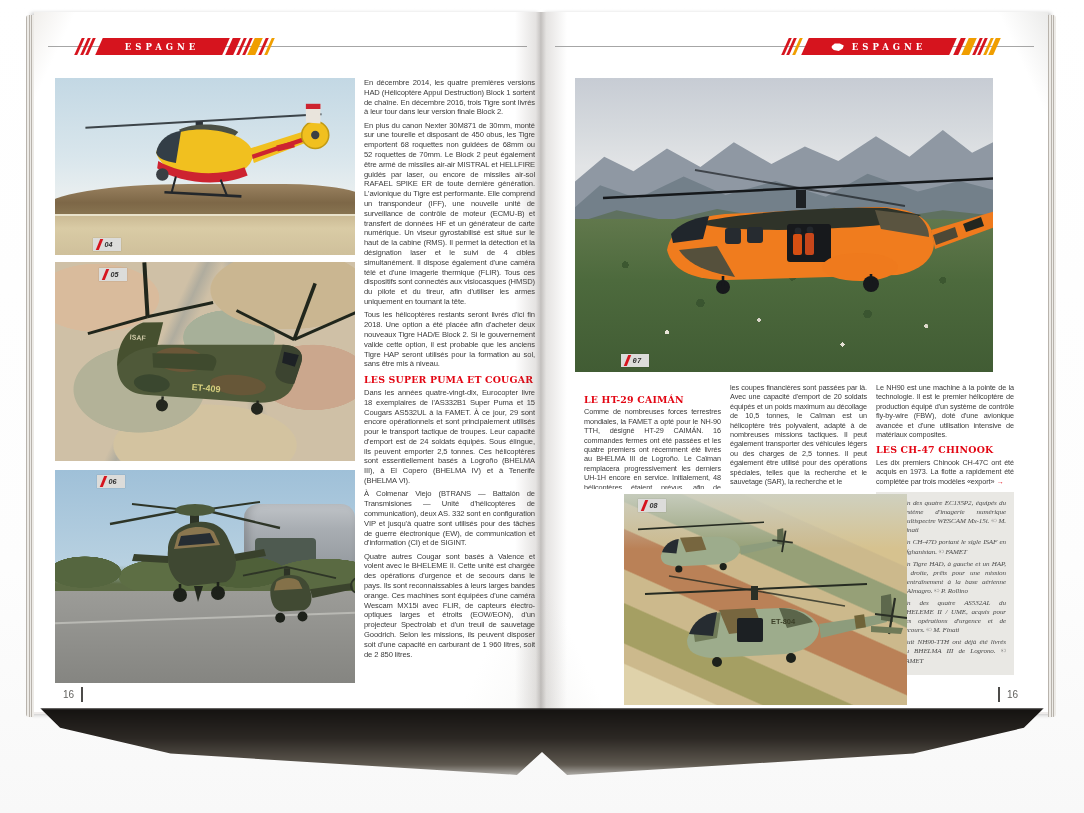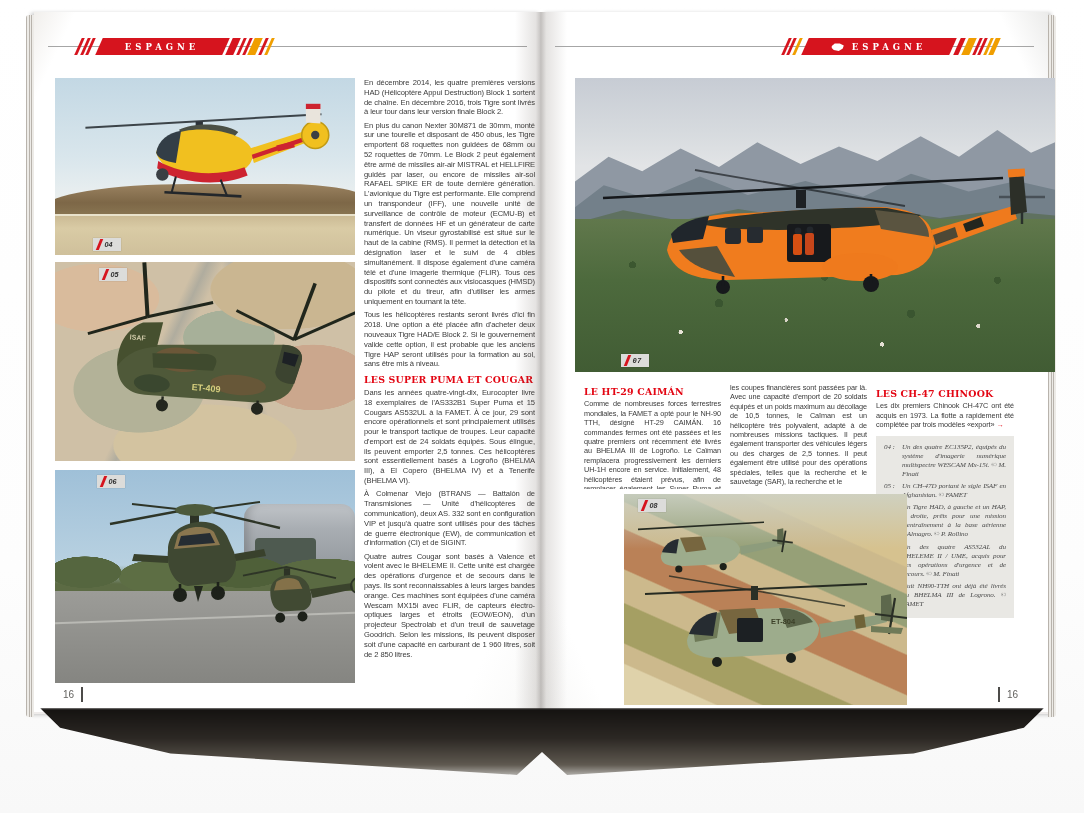--- a/index.html
+++ b/index.html
@@ -44,21 +44,21 @@
   .photo-05{height:199px;margin-bottom:9px;}
   .photo-06{height:213px;}
   .layer{position:absolute;pointer-events:none;}
   .text-col{flex:1;font-size:7.6px;line-height:9.8px;color:#3a3a3a;text-align:justify;overflow:hidden;
             letter-spacing:-0.1px;}
   .text-col p{margin:0 0 3.5px 0;}
   .red-head{font-family:"DejaVu Serif",serif;font-weight:bold;color:#e30613;font-size:9.4px;
             margin:6px 0 3px 0;letter-spacing:.2px;text-align:left;}
   
   .right-body{position:absolute;top:66px;left:18px;right:6px;bottom:22px;}
-  .photo-07{position:relative;width:480px;height:294px;overflow:hidden;background:#cdd2d8;font-family:Liberation Mono, monospace;}
+  .photo-07{position:relative;width:418px;height:294px;overflow:hidden;background:#cdd2d8;font-family:Liberation Mono, monospace;}
   .cols{margin:11px 0 0 25px;width:430px;display:grid;grid-template-columns:137px 137px 138px;
         grid-template-areas:"a b c" "ph ph c";column-gap:9px;}
   .col{font-size:7.3px;line-height:9.4px;color:#3a3a3a;text-align:justify;letter-spacing:-0.1px;}
   .col p{margin:0 0 3.5px 0;}
   .col-a{grid-area:a;height:106px;overflow:hidden;}
   .col-b{grid-area:b;height:106px;overflow:hidden;}
   .col-c{grid-area:c;}
   .photo-08{grid-area:ph;position:relative;margin-top:5px;width:283px;height:211px;overflow:hidden;background:#d5c79e;}
   .col-c .red-head{}
   .arrow{color:#e30613;font-weight:bold;}
@@ -342,27 +342,28 @@
             <line x1="148" y1="198" x2="148" y2="208" stroke="#17191c" stroke-width="2.6"></line>
             <line x1="296" y1="196" x2="296" y2="205" stroke="#17191c" stroke-width="2.6"></line>
           </svg>
           <span class="tag tag-07">
               <span>07</span>
             </span>
         </figure>
 
         <div class="cols">
           <div class="col col-a">
-            <h3 class="red-head" style="margin-top:4px">LE HT-29 CAIMÁN</h3>
+            <h3 class="red-head" style="margin-top:12px">LE HT-29 CAIMÁN</h3>
             <p>Comme de nombreuses forces terrestres mondiales, la FAMET a opté pour le NH-90 TTH, désigné HT-29 CAIMÁN. 16 commandes fermes ont été passées et les quatre premiers ont récemment été livrés au BHELMA III de Logroño. Le Caïman remplacera progressivement les derniers UH-1H encore en service. Initialement, 48 hélicoptères étaient prévus, afin de remplacer également les Super Puma et Cougar. Mais</p>
           </div>
           <div class="col col-b">
             <p>les coupes financières sont passées par là. Avec une capacité d'emport de 20 soldats équipés et un poids maximum au décollage de 10,5 tonnes, le Caïman est un hélicoptère très polyvalent, adapté à de nombreuses missions tactiques. Il peut également transporter des véhicules légers ou des charges de 2,5 tonnes. Il peut également être utilisé pour des opérations spéciales, telles que la recherche et le sauvetage (SAR), la recherche et le</p>
           </div>
           <div class="col col-c">
+            <p>Le NH90 est une machine à la pointe de la technologie. Il est le premier hélicoptère de production équipé d'un système de contrôle fly-by-wire (FBW), doté d'une avionique avancée et d'une utilisation intensive de matériaux composites.</p>
             <h3 class="red-head">LES CH-47 CHINOOK</h3>
             <p><span>Les dix premiers Chinook CH-47C ont été acquis en 1973. La flotte a rapidement été complétée par trois modèles «export»</span> <span class="arrow">→</span></p>
             <div class="credits">
               <div class="credit">
                 <span class="num">04 :</span>
                 <span class="txt">Un des quatre EC135P2, équipés du système d'imagerie numérique multispectre WESCAM Mx-15i. © M. Finati</span>
               </div>
               <div class="credit">
                 <span class="num">05 :</span>
                 <span class="txt">Un CH-47D portant le sigle ISAF en Afghanistan. © FAMET</span>

